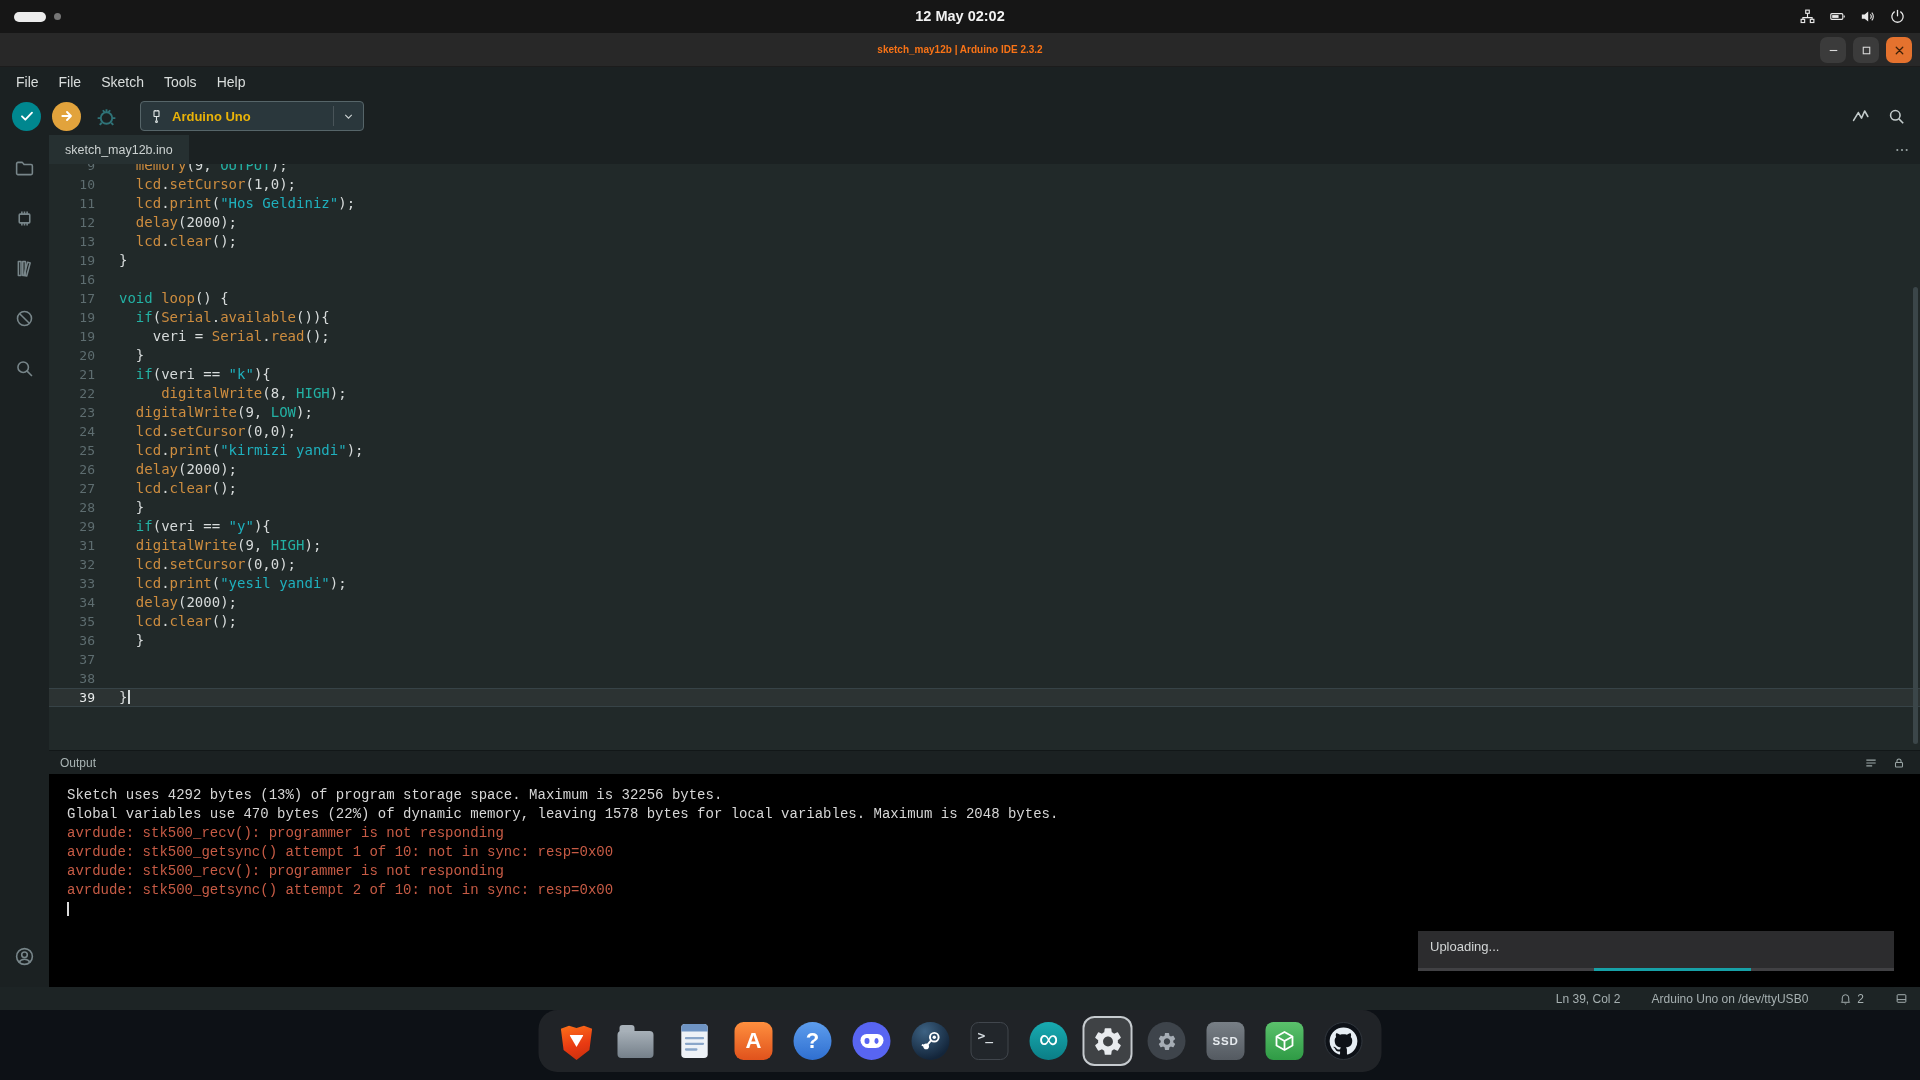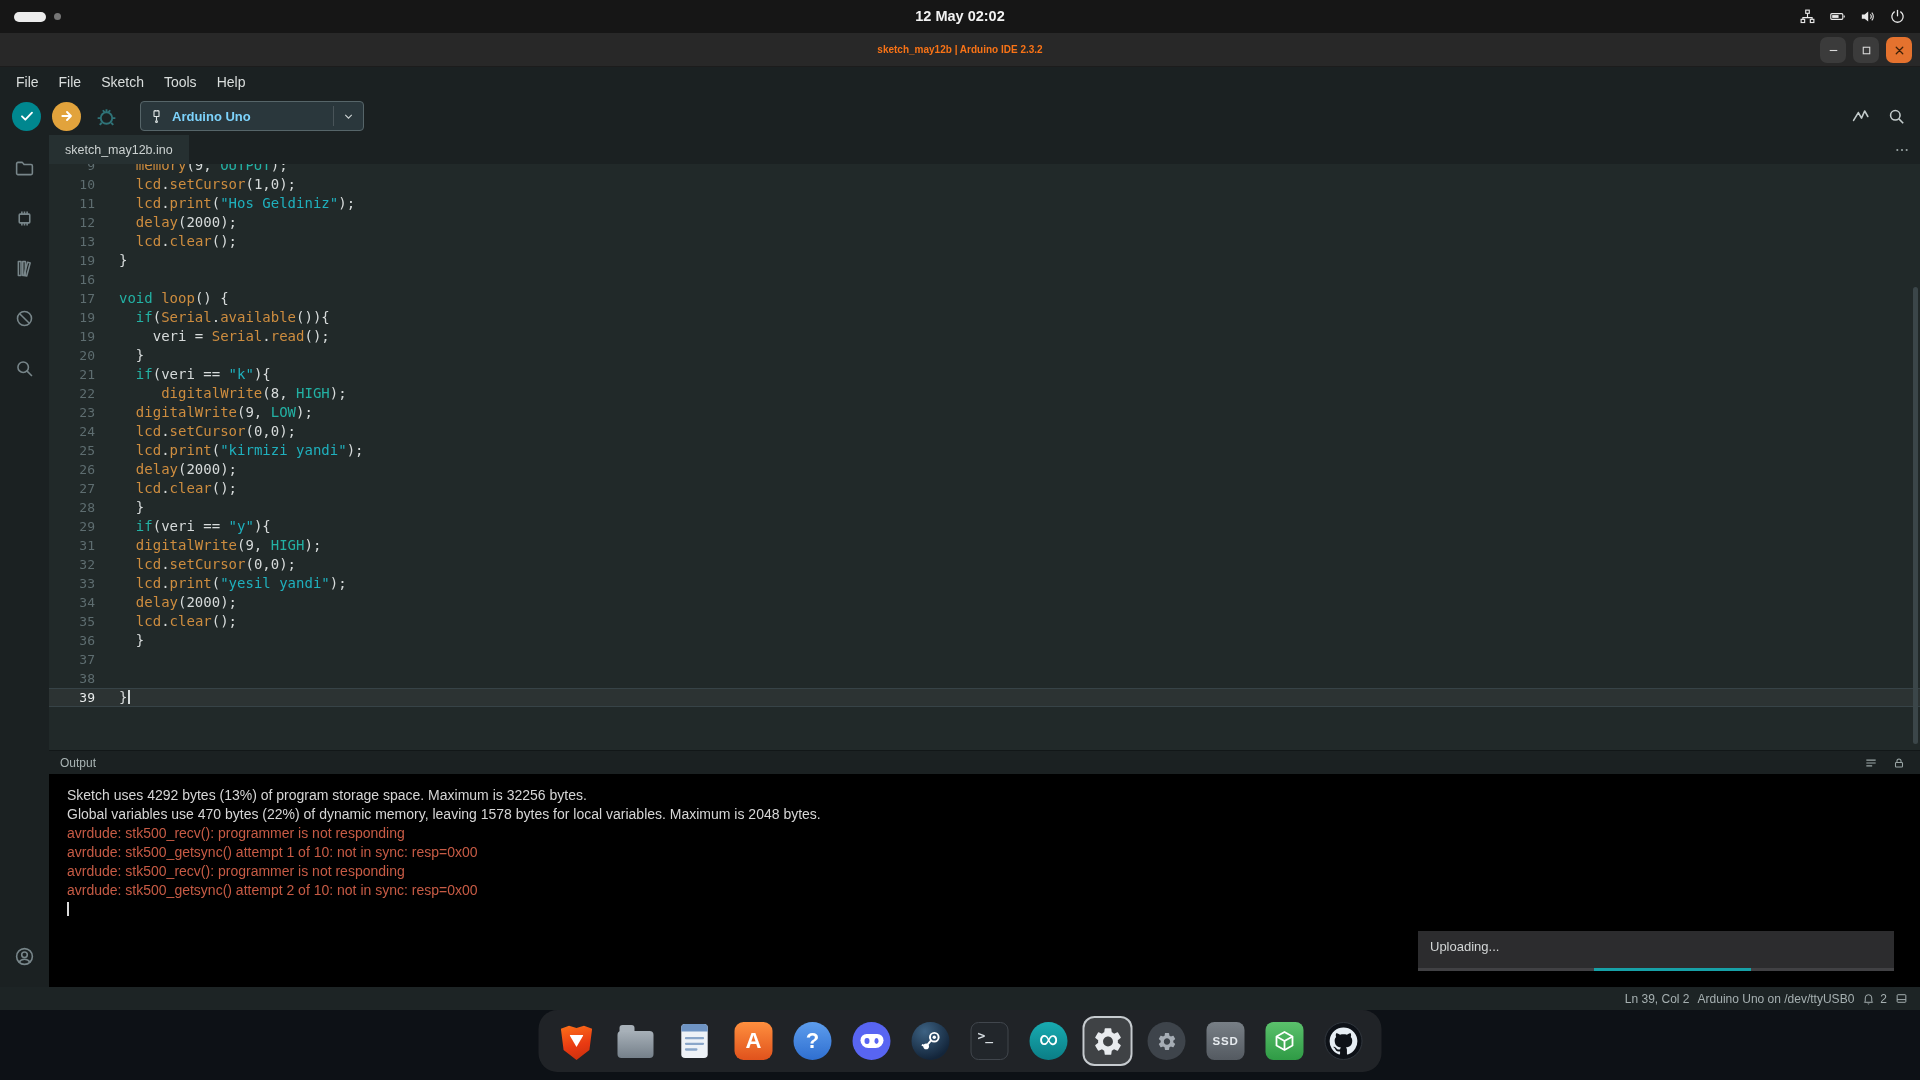--- a/index.html
+++ b/index.html
@@ -41,21 +41,21 @@
   .toolbar{position:absolute;top:97px;left:0;right:0;height:38px;background:#1b2122;
            display:flex;align-items:center;padding-left:12px;gap:11px}
   .tbtn{width:29px;height:29px;border-radius:50%;display:flex;align-items:center;justify-content:center}
   .tbtn svg{width:16px;height:16px}
   .tbtn.verify{background:var(--teal)}
   .tbtn.upload{background:var(--upyellow)}
   .tbtn.debug{background:transparent}.tbtn.debug svg{width:25px;height:25px}
   .board-select{margin-left:8px;width:224px;height:30px;background:#2a373c;border:1px solid #566569;
                 border-radius:4px;display:flex;align-items:center;padding:0 8px;box-sizing:border-box;gap:8px}
   .bs-usb svg{width:15px;height:15px;display:block}
-  .bs-label{color:#7dd3fc;font-size:13px;font-weight:700;white-space:nowrap}
+  .bs-label{color:#eab308;font-size:13px;font-weight:700;white-space:nowrap}
   .bs-caret{margin-left:auto;display:flex;align-items:center;padding-left:8px;
             border-left:1px solid rgba(255,255,255,.15);height:70%}
   .bs-caret svg{width:13px;height:13px}
   .tb-right{position:absolute;right:14px;display:flex;gap:16px;align-items:center;color:#c3cbcb}
   .tb-ic svg{width:19px;height:19px}
 
   
   .main{position:absolute;top:135px;left:0;right:0;height:852px;display:flex}
   .sidebar{width:49px;background:#1b2122;position:relative;display:flex;flex-direction:column;align-items:center}
   .sb-top{display:flex;flex-direction:column;margin-top:8px}
@@ -81,37 +81,37 @@
   .row-active{background:rgba(255,255,255,.05);
               box-shadow:inset 0 1px 0 #374347, inset 0 -1px 0 #374347}
   .caret{display:inline-block;width:2px;height:14px;background:#d5dbdb;vertical-align:-2px;margin-left:1px}
   .vscroll{position:absolute;right:2px;top:21%;height:78%;width:5px;background:#3b4649;border-radius:3px}
 
   .outhead{height:24px;background:#1b2122;display:flex;align-items:center;
            padding:0 14px 0 11px;color:#a9b4b4;font-size:12px;border-top:1px solid #121718;box-sizing:border-box}
   .oh-icons{margin-left:auto;display:flex;gap:14px;color:#9aa5a5}
   .oh-icons svg{width:14px;height:14px}
 
-  .console{height:213px;background:#000;font-family:Liberation Sans, sans-serif;font-size:14px;line-height:19px;
+  .console{height:213px;background:#000;font-family:Liberation Mono, monospace;font-size:14px;line-height:19px;
            padding:12px 0 0 18px;box-sizing:border-box;overflow:hidden}
   .out-line{white-space:pre}
   .out-line.info{color:var(--info)}
   .out-line.error{color:var(--err)}
   .caret2{display:inline-block;width:2px;height:14px;background:#dadada;margin-top:2px}
 
   
   .notif{position:absolute;top:931px;right:26px;width:476px;height:40px;background:#2c2c2e;
          box-shadow:0 2px 10px rgba(0,0,0,.55);z-index:5}
   .notif-text{padding:8px 12px;color:#d2d5d5;font-size:13px}
   .prog{position:absolute;left:0;right:0;bottom:0;height:3px;background:#414144}
   .prog-fill{position:absolute;top:0;height:3px;background:var(--prog)}
 
   
   .statusbar{position:absolute;top:987px;left:0;right:0;height:23px;background:#1d2425;
-             display:flex;align-items:center;justify-content:flex-end;gap:8px;padding-right:12px;
+             display:flex;align-items:center;justify-content:flex-end;gap:31px;padding-right:12px;
              color:#a6b0b1;font-size:12px;box-sizing:border-box}
   .sb-bell{display:flex;align-items:center;gap:5px}
   .sb-icx svg{width:13px;height:13px;display:block}
 
   
   .dock{position:absolute;bottom:8px;left:50%;transform:translateX(-50%);height:62px;
         background:rgba(36,39,42,.85);border-radius:19px;display:flex;align-items:center;
         gap:13px;padding:0 15px;z-index:6}
   .dock-item{width:46px;height:46px;display:flex;align-items:center;justify-content:center;position:relative}
   .dock-item.focused{background:rgba(255,255,255,.14);border-radius:10px;box-shadow:0 0 0 2px #c6cbcf}

